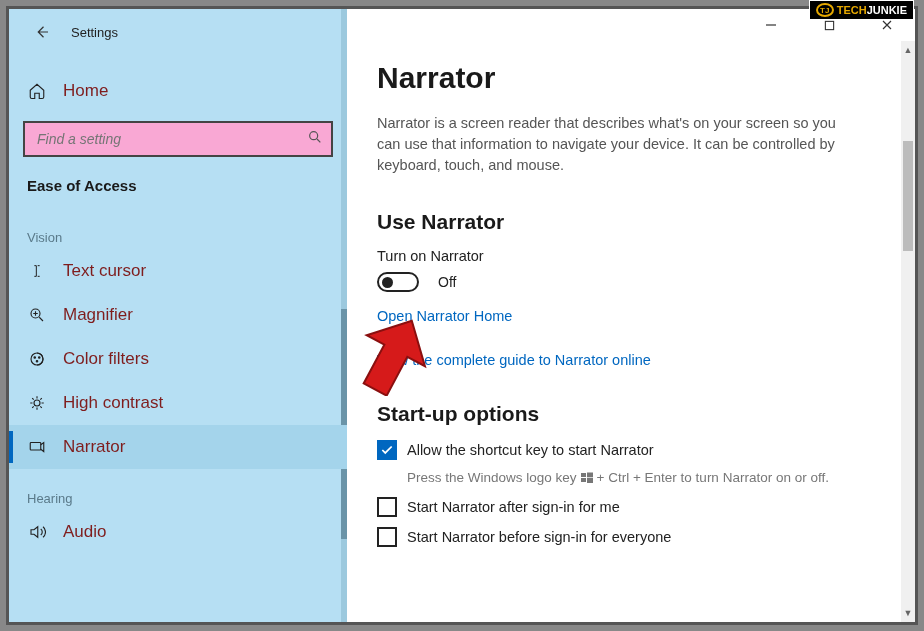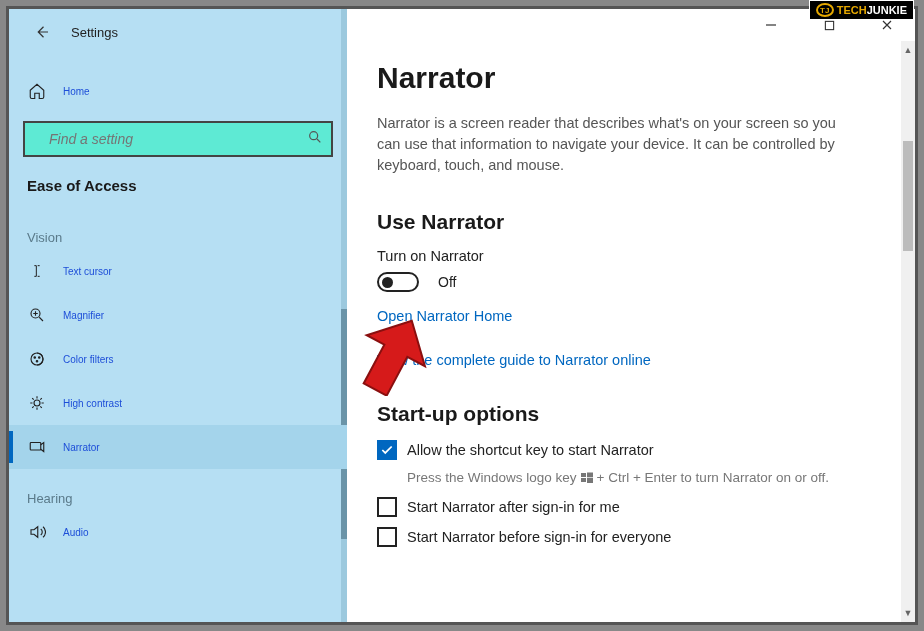--- a/index.html
+++ b/index.html
@@ -66,37 +66,37 @@
     display: flex; align-items: center; justify-content: center;
     color: #333;
     cursor: pointer;
   }
   .settings-title { font-size: 13px; color: #222; }
   .nav-item {
     display: flex;
     align-items: center;
     gap: 16px;
     padding: 12px 18px 12px 18px;
-    font-size: 10px;
-    color: #1d4ed8;
+    font-size: 17px;
+    color: #7f1d1d;
     cursor: pointer;
   }
   .nav-item .nav-icon {
     width: 20px; height: 20px;
     display: flex; align-items: center; justify-content: center;
   }
   .home-row { margin-top: 14px; }
   .search-box {
     margin: 8px 14px 12px 14px;
     border: 2px solid #444;
     height: 36px;
     display: flex;
     align-items: center;
-    padding: 0 8px 0 24px;
-    background: #5eead4;
+    padding: 0 8px 0 12px;
+    background: #f9a8d4;
   }
   .search-box input {
     flex: 1;
     background: transparent;
     border: none;
     outline: none;
     font-size: 14px;
     color: #444;
     font-style: italic;
   }

